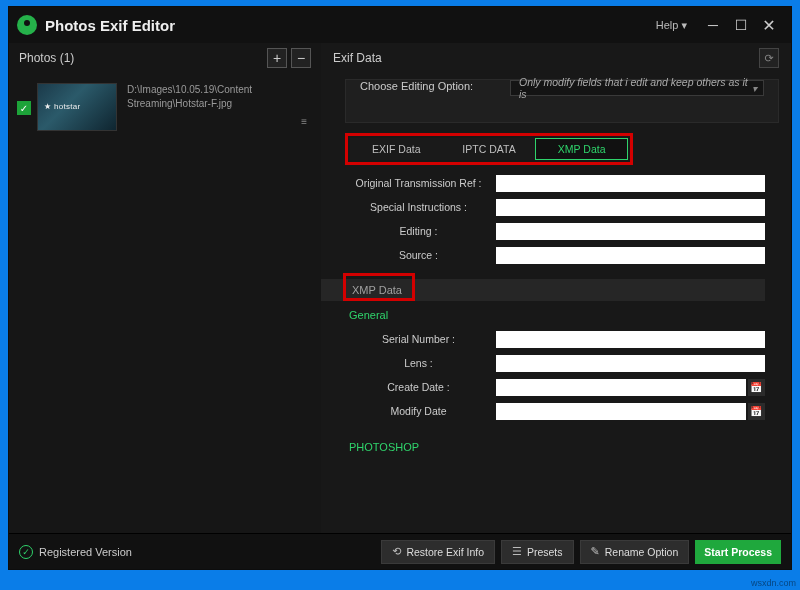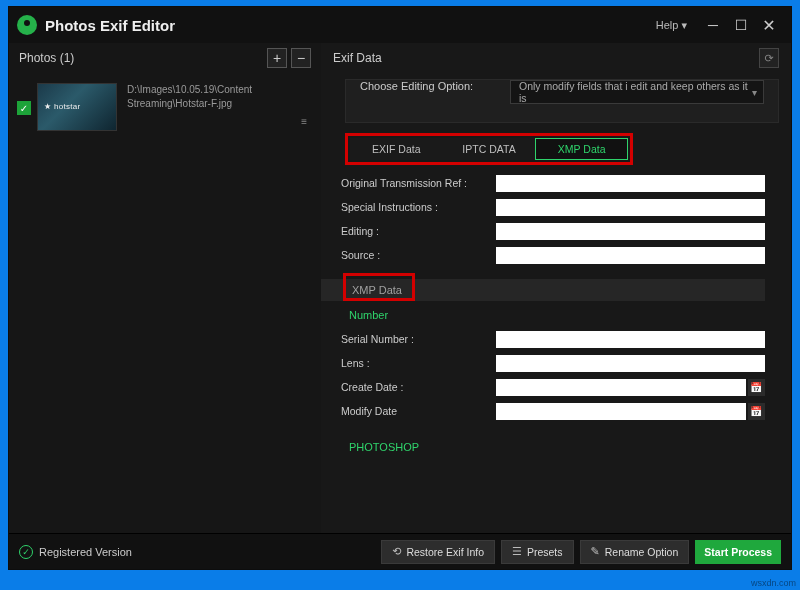--- a/index.html
+++ b/index.html
@@ -24,31 +24,31 @@
   .thumb::after { content: "★ hotstar"; color: #eee; font-size: 8px; position: absolute; top: 18px; left: 6px; letter-spacing: 0.3px; }
   .file-meta { padding-left: 10px; color: #d8d8d8; font-size: 11px; line-height: 1.35; }
   .file-meta .fname { color: #fff; font-size: 12px; margin-bottom: 2px; }
   .file-meta .fpath { color: #9a9a9a; font-size: 10px; }
   .row-menu { margin-left: auto; align-self: flex-end; color: #888; font-size: 10px; padding: 4px 6px; cursor: pointer; }
   .right { flex: 1; background: #181818; display: flex; flex-direction: column; position: relative; }
   .exif-header { height: 30px; display: flex; align-items: center; padding: 0 12px; font-size: 12px; color: #ccc; }
   .refresh-sq { width: 20px; height: 20px; border: 1px solid #444; background: #222; color: #888; font-size: 11px; display: inline-flex; align-items: center; justify-content: center; cursor: pointer; }
   .option-bar { margin: 6px 12px 0 24px; height: 44px; background: #1f1f1f; border: 1px solid #2a2a2a; display: flex; padding: 0 14px; font-size: 11px; color: #ccc; }
   .option-bar .lbl { flex: 0 0 150px; }
-  .select { flex: 1; height: 24px; background: #141414; border: 1px solid #3a3a3a; color: #aaa; font-size: 10.5px; display: flex; align-items: center; padding: 0 8px; cursor: pointer; position: relative; }
+  .select { flex: 1; height: 16px; background: #141414; border: 1px solid #3a3a3a; color: #aaa; font-size: 10.5px; display: flex; align-items: center; padding: 0 8px; cursor: pointer; position: relative; font-style: italic; }
   .select::after { content: "▾"; position: absolute; right: 6px; color: #888; font-size: 10px; }
   .tabs { margin: 10px 12px 0 24px; display: flex; height: 32px; border: 3px solid #d30000; padding: 2px; width: 288px; }
   .tab { flex: 1; display: flex; align-items: center; justify-content: center; font-size: 10.5px; color: #bfbfbf; background: #1a1a1a; border: 1px solid transparent; cursor: pointer; }
   .tab.active { color: #2fd36b; border: 1px solid #2fd36b; background: #111; }
   .fields { flex: 1; overflow-y: auto; padding: 6px 26px 10px 20px; }
   .fields::-webkit-scrollbar { width: 12px; }
   .fields::-webkit-scrollbar-track { background: #1b1b1b; }
   .fields::-webkit-scrollbar-thumb { background: #444; }
   .frow { display: flex; align-items: center; height: 24px; margin-bottom: 0px; }
-  .flabel { width: 155px; text-align: left; color: #ccc; font-size: 10.5px; padding-right: 0; }
+  .flabel { width: 155px; text-align: center; color: #ccc; font-size: 10.5px; padding-right: 0; }
   .finput { flex: 1; height: 17px; background: #fff; border: none; }
   .section-bar { height: 22px; background: #262626; display: flex; align-items: center; margin: 12px 0 4px -20px; padding-left: 22px; }
   .section-bar.redbox span { border: 3px solid #d30000; padding: 4px 10px 4px 6px; color: #a0a0a0; font-size: 11px; display:inline-block; height:28px; line-height:20px; position:relative; top:-3px; }
   .subhead { color: #2fd36b; font-size: 11px; margin: 8px 0 6px 8px; font-weight: 500; }
   .cal { width: 17px; height: 17px; background: #2b2b2b; color: #aaa; font-size: 10px; display: inline-flex; align-items: center; justify-content: center; margin-left: 2px; }
   .footer { height: 36px; background: #111; display: flex; align-items: center; padding: 0 10px; border-top: 1px solid #000; }
   .reg { display: flex; align-items: center; color: #ccc; font-size: 11px; }
   .reg-badge { width: 14px; height: 14px; border-radius: 50%; border: 1.5px solid #2fd36b; color: #2fd36b; font-size: 9px; display: inline-flex; align-items: center; justify-content: center; margin-right: 6px; }
   .fspacer { flex: 1; }
   .fbtn { height: 24px; background: #2d2d2d; border: 1px solid #3a3a3a; color: #ddd; font-size: 10.5px; display: inline-flex; align-items: center; padding: 0 10px; margin-left: 6px; cursor: pointer; }
@@ -119,21 +119,21 @@
             <input class="finput" style="">
           </div>
         <div class="frow">
             <div class="flabel">Source :</div>
             <input class="finput" style="">
           </div>
 
         <div class="section-bar redbox">
             <span>XMP Data</span>
           </div>
-        <div class="subhead">Number</div>
+        <div class="subhead">General</div>
 
         <div class="frow">
             <div class="flabel">Serial Number :</div>
             <input class="finput" style="">
           </div>
         <div class="frow">
             <div class="flabel">Lens :</div>
             <input class="finput" style="">
           </div>
         <div class="frow">

